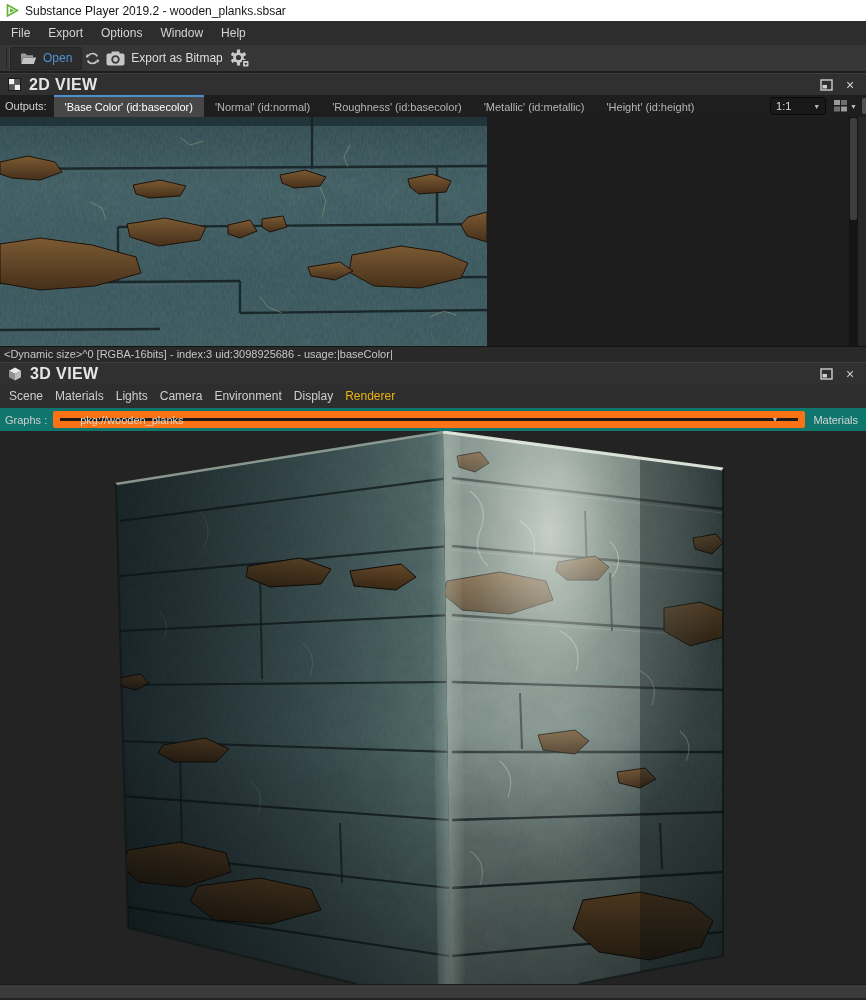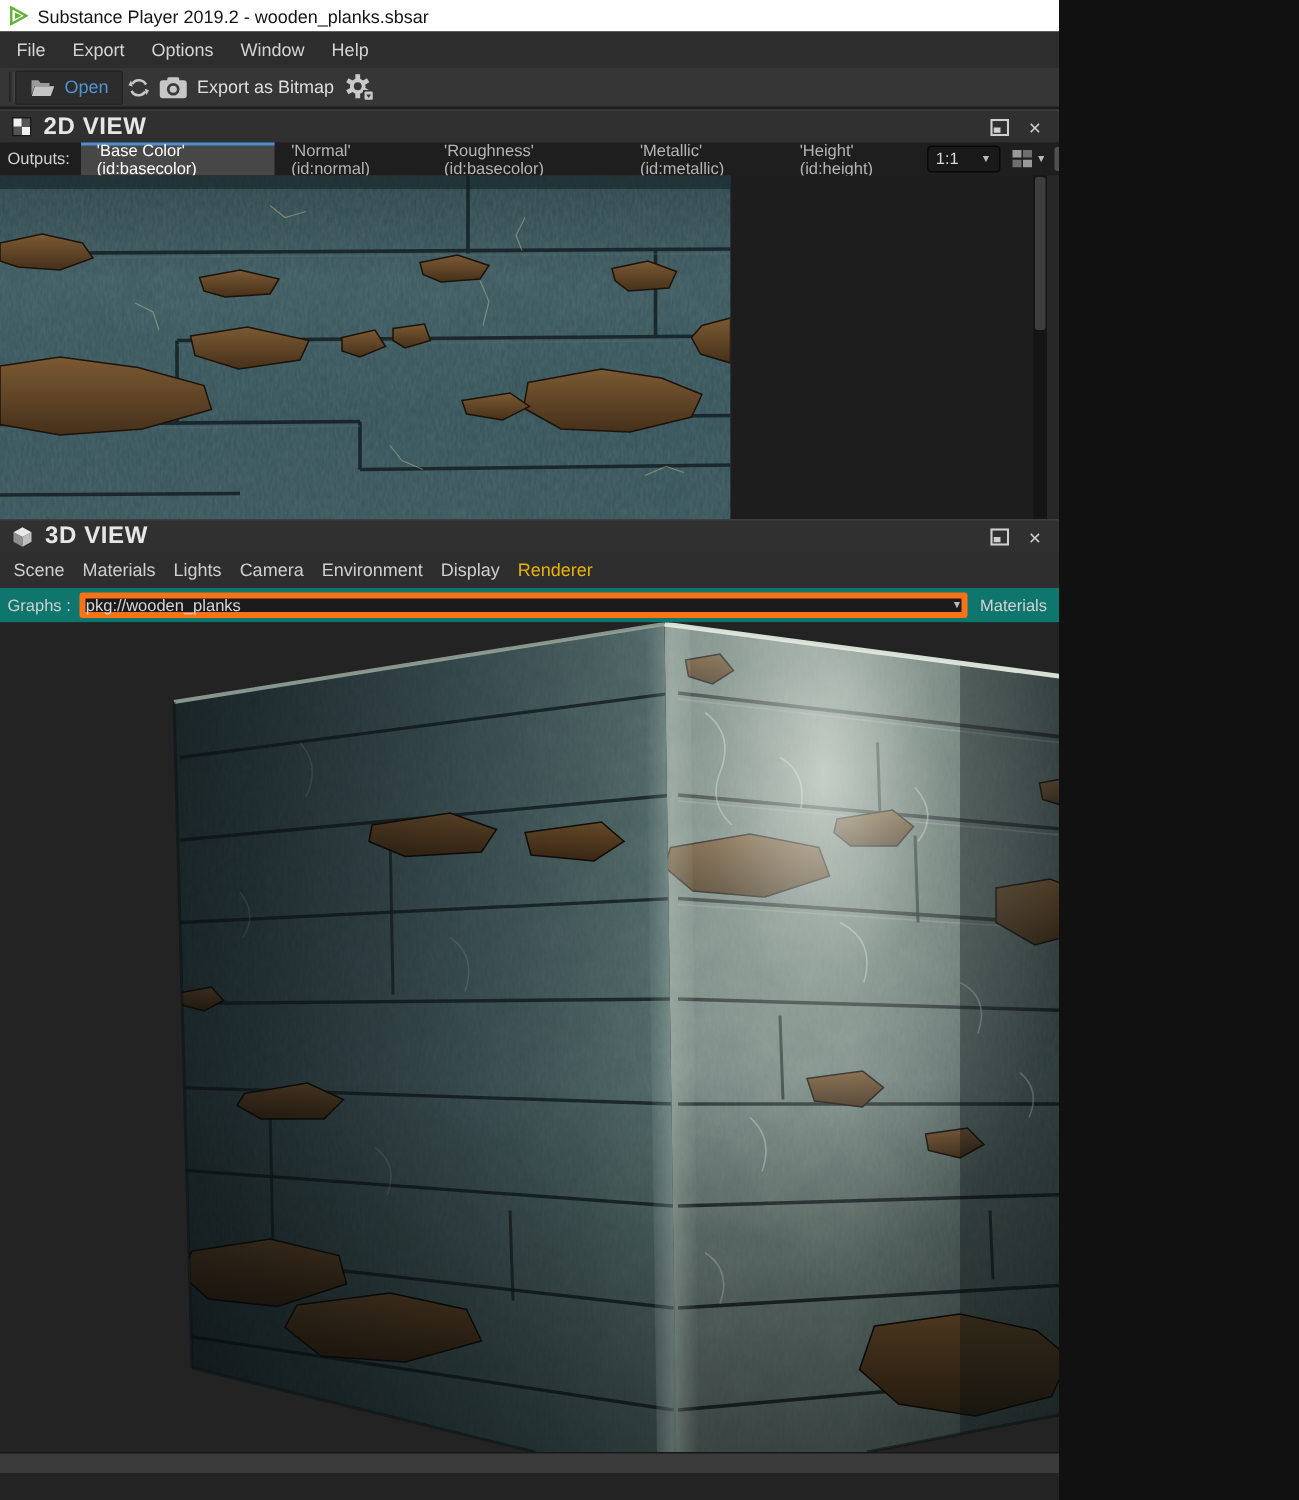--- a/index.html
+++ b/index.html
@@ -1,16 +1,16 @@
 <!DOCTYPE html>
 <html><head>
 <meta charset="utf-8">
 <style>
   html,body{margin:0;padding:0;background:#111;}
-  .app{position:relative;width:706px;height:1000px;overflow:hidden;background:#232323;
+  .app{position:relative;width:866px;height:1000px;overflow:hidden;background:#232323;
        font-family:"Liberation Sans",sans-serif;-webkit-font-smoothing:antialiased;}
 
   
   .titlebar{height:21px;background:#ffffff;display:flex;align-items:center;gap:6px;padding:0 6px;box-sizing:border-box;}
   .titlebar .ttext{font-size:12px;color:#141414;}
 
   
   .menubar{height:24px;background:#2d2d2d;display:flex;align-items:center;padding-left:2px;box-sizing:border-box;}
   .menu-item{padding:0 9px;font-size:12px;color:#d4d4d4;line-height:24px;cursor:default;}
 
@@ -56,22 +56,22 @@
   .statusbar{height:16px;background:#292929;border-top:1px solid #141414;box-sizing:border-box;
              font-size:11px;color:#c6c6c6;line-height:14px;padding-left:4px;white-space:nowrap;overflow:hidden;}
 
   
   .menubar3d{height:24px;background:#2e2e2e;display:flex;align-items:center;padding-left:3px;box-sizing:border-box;}
   .menu3d-item{padding:0 6px;font-size:12px;color:#cfcfcf;line-height:24px;cursor:default;}
   .menu3d-item.disabled{color:#eab308;}
   .graphsrow{height:23px;background:#0f766e;display:flex;align-items:center;gap:6px;
              padding:0 6px 0 5px;box-sizing:border-box;}
   .glabel{font-size:11px;color:#cfcfcf;white-space:nowrap;}
-  .gselect{flex:1;height:17px;background:#1b1b1b;border:4px solid #f97316;border-radius:2px;
-           display:flex;align-items:center;padding:0 0;box-sizing:border-box;}
+  .gselect{flex:1;height:17px;background:#1b1b1b;border:7px solid #f97316;border-radius:2px;
+           display:flex;align-items:center;padding:0 20px;box-sizing:border-box;}
   .gselect .gval{font-size:11px;color:#d8d8d8;flex:1;}
   .mat-label{font-size:11px;color:#d4d4d4;padding:0 2px;}
 
   
   .viewport{height:553px;position:relative;background:#232323;}
   .viewport svg{position:absolute;left:0;top:0;display:block;}
   .bottomstrip{height:14px;background:#3b3b3b;border-top:1px solid #191919;box-sizing:border-box;}
 </style>
 </head>
 <body>
@@ -246,20 +246,21 @@
         <path d="M260,180 l8,10 l14,6"></path>
           <path d="M350,28 l-6,12 l4,10"></path>
       </g>
     </svg>
     <div class="vscroll">
       <div class="vthumb"></div>
     </div>
     <div class="rstrip"></div>
   </div>
 
+  <div class="statusbar">&lt;Dynamic size&gt;^0 [RGBA-16bits] - index:3 uid:3098925686 - usage:|baseColor|</div>
 
   <div class="phead">
     <svg width="14" height="14" viewBox="0 0 14 14">
       <polygon points="7,0.5 13,3.8 7,7 1,3.8" fill="#e8e8e8"></polygon>
       <polygon points="1,3.8 7,7 7,13.5 1,10.2" fill="#8f8f8f"></polygon>
       <polygon points="13,3.8 7,7 7,13.5 13,10.2" fill="#bdbdbd"></polygon>
     </svg>
     <span class="ptitle">3D VIEW</span>
     <span class="spacer"></span>
     <span class="phicon">

